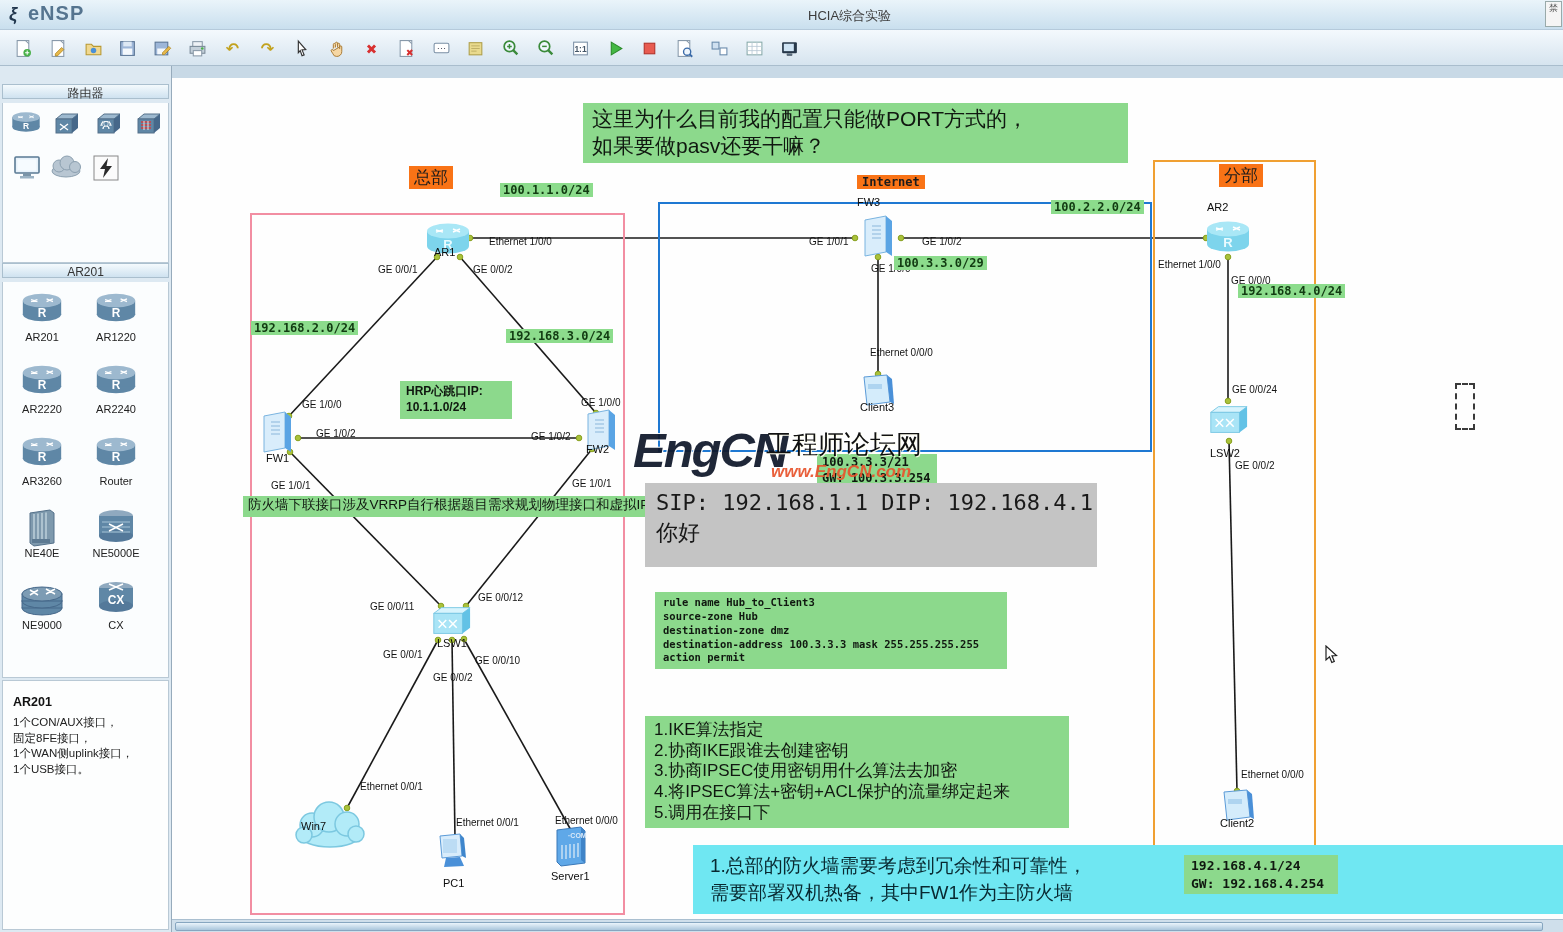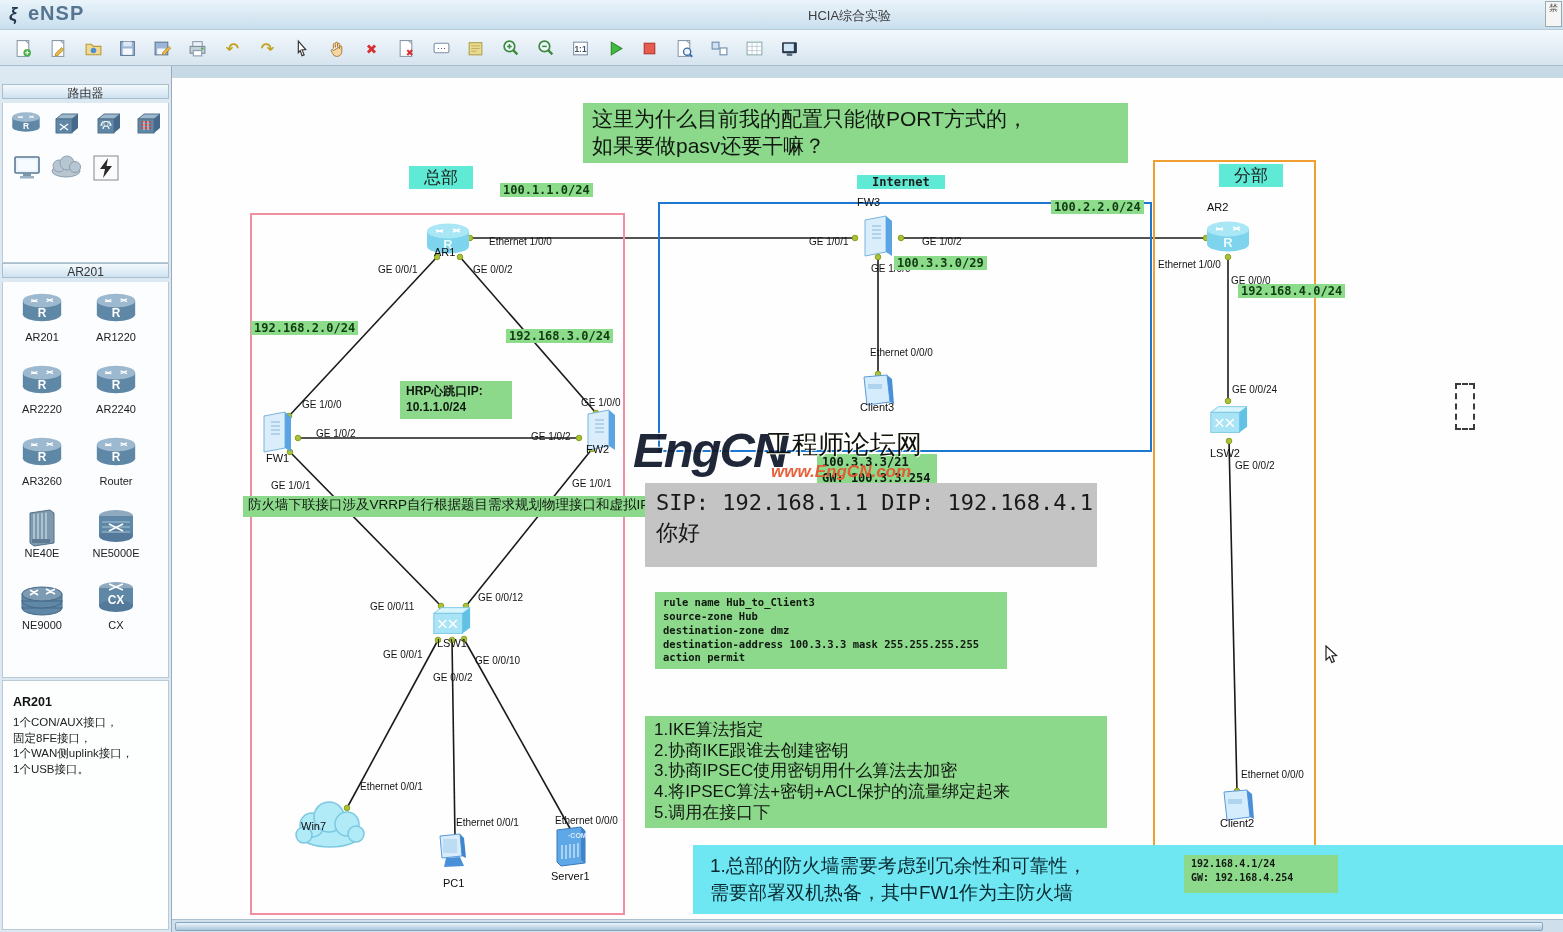--- a/index.html
+++ b/index.html
@@ -23,21 +23,21 @@
 .dev .dlbl{font-size:11px;color:#222;margin-top:1px}
 #desc{position:absolute;left:2px;top:614px;width:167px;height:250px;background:#fdfefe;border:1px solid #b9c9d5}
 #desc .t{position:absolute;left:10px;top:14px;font-size:12.5px;font-weight:bold;color:#111}
 #desc .l{position:absolute;left:10px;font-size:11.5px;color:#222;white-space:nowrap}
 
 #canvas{position:absolute;left:172px;top:78px;width:1391px;height:841px;background:#fefefe;overflow:hidden}
 #linklayer{position:absolute;left:0;top:0}
 .zone{position:absolute;border:2px solid}
 .pl{position:absolute;font-size:10px;color:#141414;white-space:nowrap;z-index:2}
 .nl{position:absolute;font-family:"DejaVu Sans Mono","Liberation Mono",monospace;font-weight:bold;font-size:12px;color:#123b12;background:#8cdc8c;padding:0 3px;white-space:nowrap;z-index:2}
-.zlab{position:absolute;background:#5eead4;color:#1c1c1c;padding:0 15px;white-space:nowrap;z-index:2}
+.zlab{position:absolute;background:#f97316;color:#1c1c1c;padding:0 5px;white-space:nowrap;z-index:2}
 .node{position:absolute;z-index:2}
 .nlab{position:absolute;font-size:11px;color:#0d0d0d;white-space:nowrap;z-index:3}
 .box{position:absolute;z-index:2}
 .box .ln{white-space:nowrap}
 .bg-green{background:#8cd98c;color:#101810}
 .bg-gray{background:#c4c4c4;color:#191919}
 .bg-cyan{background:#6fe7f2;color:#082830}
 .mono{font-family:"DejaVu Sans Mono","Liberation Mono",monospace}
 #hscroll{position:absolute;left:172px;top:919px;width:1391px;height:13px;background:#cfdfeb;border-top:1px solid #aabfd0}
 #hthumb{position:absolute;left:3px;top:2px;width:1368px;height:9px;background:linear-gradient(#eaf4fb,#a9c6dc);border:1px solid #86a6c0;border-radius:2px}
@@ -553,32 +553,32 @@
         <div class="ln">SIP: 192.168.1.1 DIP: 192.168.4.1</div>
         <div class="ln">你好</div>
       </div>
       <div class="box bg-green mono" style="left: 483px; top: 514px; width: 352px; min-height: 76px; font-size: 10.5px; padding: 4px 8px; line-height: 1.32; font-weight: bold; z-index: 2;">
         <div class="ln">rule name Hub_to_Client3</div>
         <div class="ln"> source-zone Hub</div>
         <div class="ln"> destination-zone dmz</div>
         <div class="ln"> destination-address 100.3.3.3 mask 255.255.255.255</div>
         <div class="ln"> action permit</div>
       </div>
-      <div class="box bg-green" style="left: 473px; top: 638px; width: 462px; min-height: 110px; font-size: 17px; padding: 4px 9px; line-height: 1.22; font-weight: normal; z-index: 2;">
+      <div class="box bg-green" style="left: 473px; top: 638px; width: 424px; min-height: 110px; font-size: 17px; padding: 4px 9px; line-height: 1.22; font-weight: normal; z-index: 2;">
         <div class="ln">1.IKE算法指定</div>
         <div class="ln">2.协商IKE跟谁去创建密钥</div>
         <div class="ln">3.协商IPSEC使用密钥用什么算法去加密</div>
         <div class="ln">4.将IPSEC算法+密钥+ACL保护的流量绑定起来</div>
         <div class="ln">5.调用在接口下</div>
       </div>
       <div class="box bg-cyan" style="left: 521px; top: 767px; width: 870px; min-height: 69px; font-size: 19px; padding: 8px 17px; line-height: 1.4; font-weight: normal; z-index: 1;">
         <div class="ln">1.总部的防火墙需要考虑到冗余性和可靠性，</div>
         <div class="ln">需要部署双机热备，其中FW1作为主防火墙</div>
       </div>
-      <div class="box bg-green mono" style="left: 1012px; top: 777px; width: 154px; min-height: 38px; font-size: 10px; padding: 2px 7px; line-height: 1.35; font-weight: bold; z-index: 2;">
+      <div class="box bg-green mono" style="left: 1012px; top: 777px; width: 154px; min-height: 38px; font-size: 13px; padding: 2px 7px; line-height: 1.35; font-weight: bold; z-index: 2;">
         <div class="ln">192.168.4.1/24</div>
         <div class="ln">GW: 192.168.4.254</div>
       </div>
       <div id="wm" style="left: 461px; top: 344px; width: 320px; height: 80px;">
         <div class="wm1">EngCN</div>
         <div class="wm2">工程师论坛网</div>
         <div class="wm3">www.EngCN.com</div>
       </div>
       <div class="dash" style="left: 1283px; top: 305px; width: 20px; height: 47px;"></div>
       <div id="cursor" style="left: 1153px; top: 567px;"><svg width="13" height="19" viewBox="0 0 13 19">

